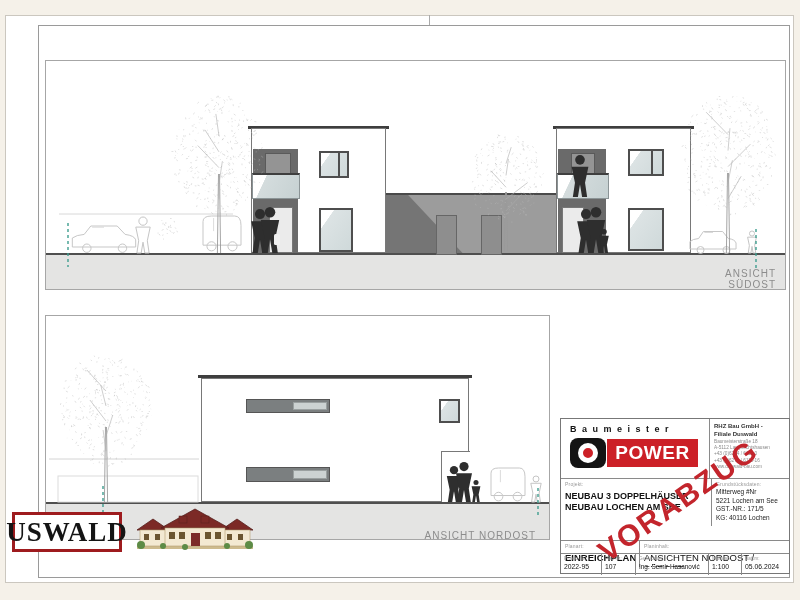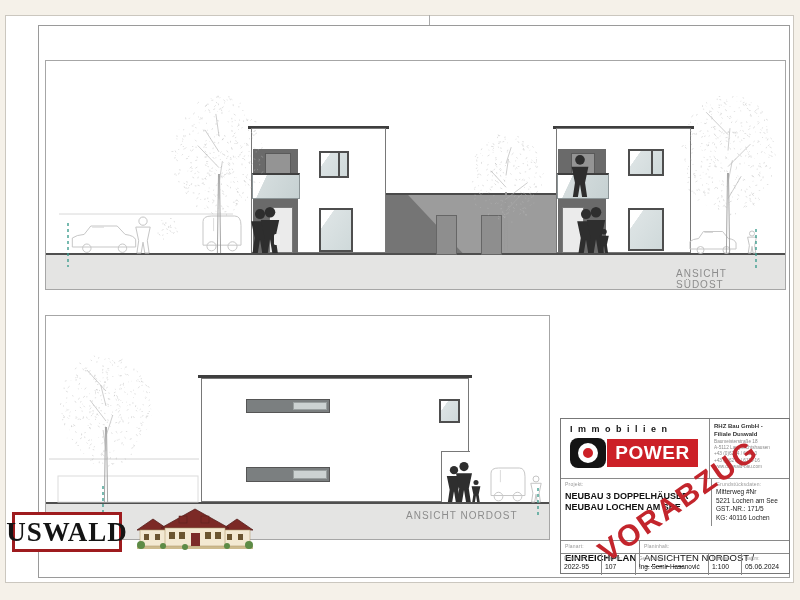--- a/index.html
+++ b/index.html
@@ -6,21 +6,21 @@
   html,body{width:800px;height:600px}
   body{position:relative;background:#f5f1e9;font-family:"Liberation Sans",sans-serif;overflow:hidden}
   .abs{position:absolute}
   .sheet{left:5px;top:15px;width:789px;height:568px;background:#fff;border:1px solid #cbc7bf}
   .frame{left:38px;top:25px;width:752px;height:553px;border:1px solid #9a9a9a}
   .foldmark{left:429px;top:15px;width:1px;height:11px;background:#aaa}
   .panel{background:#fff;border:1px solid #a6a6a6;overflow:hidden}
   .panel-top{left:45px;top:60px;width:741px;height:230px}
   .panel-bottom{left:45px;top:315px;width:505px;height:225px}
   .ground{left:0;background:#e4e4e3;border-top:2px solid #4f4f4f;width:100%}
-  .panel-label{font-size:10px;color:#8c8c8c;letter-spacing:1px;text-align:left}
+  .panel-label{font-size:10px;color:#8c8c8c;letter-spacing:1px;text-align:right}
   .bld{background:#fff;border:1px solid #787878}
   .roof{background:#3e3e3e}
   .dark{background:#6a6a6a}
   .updoor{background:#949494;border:1px solid #5a5a5a}
   .lowdoor{background:#ebebeb;border:1px solid #777}
   .glass{background:linear-gradient(115deg,#ffffff 0%,#ffffff 24%,#d4dcdd 25%,#c6d1d2 100%);border:1px solid #8b9496;border-top:2px solid #3f3f3f}
   .win{background:linear-gradient(125deg,#ffffff 0%,#ffffff 22%,#dce3e4 23%,#cfd9da 100%);border:2px solid #4e4e4e}
   .mull{position:absolute;top:0;bottom:0;width:2px;background:#4e4e4e}
   .ribbon{background:#7b7f80;border:1px solid #555}
   .ribbon-inset{background:#ccd2d2;border:1px solid #9aa0a0}
@@ -1447,28 +1447,28 @@
       <line x1="94.82121533272134" y1="118.83178500480565" x2="93.39534084712463" y2="117.61847910631457" stroke="#b8b8b8" stroke-width="0.5" opacity="0.85"></line>
       <circle cx="408" cy="154.14" r="4.140000000000001" fill="#2e2e2e" stroke="none" stroke-width="0"></circle>
       <path d="M400.8,160.08 L415.2,160.08 L412.32,173.76 L414.12,186 L409.8,186 L408,175.2 L406.2,186 L401.88,186 L403.68,173.76 Z" fill="#2e2e2e" stroke="none" stroke-width="0"></path>
       <circle cx="418" cy="150.6" r="4.6000000000000005" fill="#2e2e2e" stroke="none" stroke-width="0"></circle>
       <path d="M410,157.2 L426,157.2 L422.8,172.4 L424.8,186 L420,186 L418,174 L416,186 L411.2,186 L413.2,172.4 Z" fill="#2e2e2e" stroke="none" stroke-width="0"></path>
       <circle cx="430" cy="166.53" r="2.5300000000000002" fill="#2e2e2e" stroke="none" stroke-width="0"></circle>
       <path d="M425.6,170.16 L434.4,170.16 L432.64,178.52 L433.74,186 L431.1,186 L430,179.4 L428.9,186 L426.26,186 L427.36,178.52 Z" fill="#2e2e2e" stroke="none" stroke-width="0"></path>
       <line x1="57" y1="170" x2="57" y2="198" stroke="#3f9e8f" stroke-width="1.4" stroke-dasharray="3 3"></line>
       <line x1="492" y1="172" x2="492" y2="200" stroke="#3f9e8f" stroke-width="1.4" stroke-dasharray="3 3"></line>
     </svg>
-  <div class="abs panel-label" style="left:360px;top:194px;width:130px">ANSICHT NORDOST</div>
+  <div class="abs panel-label" style="left:360px;top:214px;width:130px">ANSICHT NORDOST</div>
 </div>
 
 <div class="abs tb">
 
   <div class="row" style="top:0;height:59px;border-top:none">
     <div class="cell" style="left:0;width:148px;border-left:none">
-      <div class="brandword">Immobilien</div>
+      <div class="brandword">Baumeister</div>
       <div class="dlogo">
         <div class="dblk">
             <div class="dring"></div>
           </div>
         <div class="dred">POWER</div>
       </div>
     </div>
     <div class="cell" style="left:148px;width:82px">
       <div class="comp">
         <span class="cn">RHZ Bau GmbH -</span>

